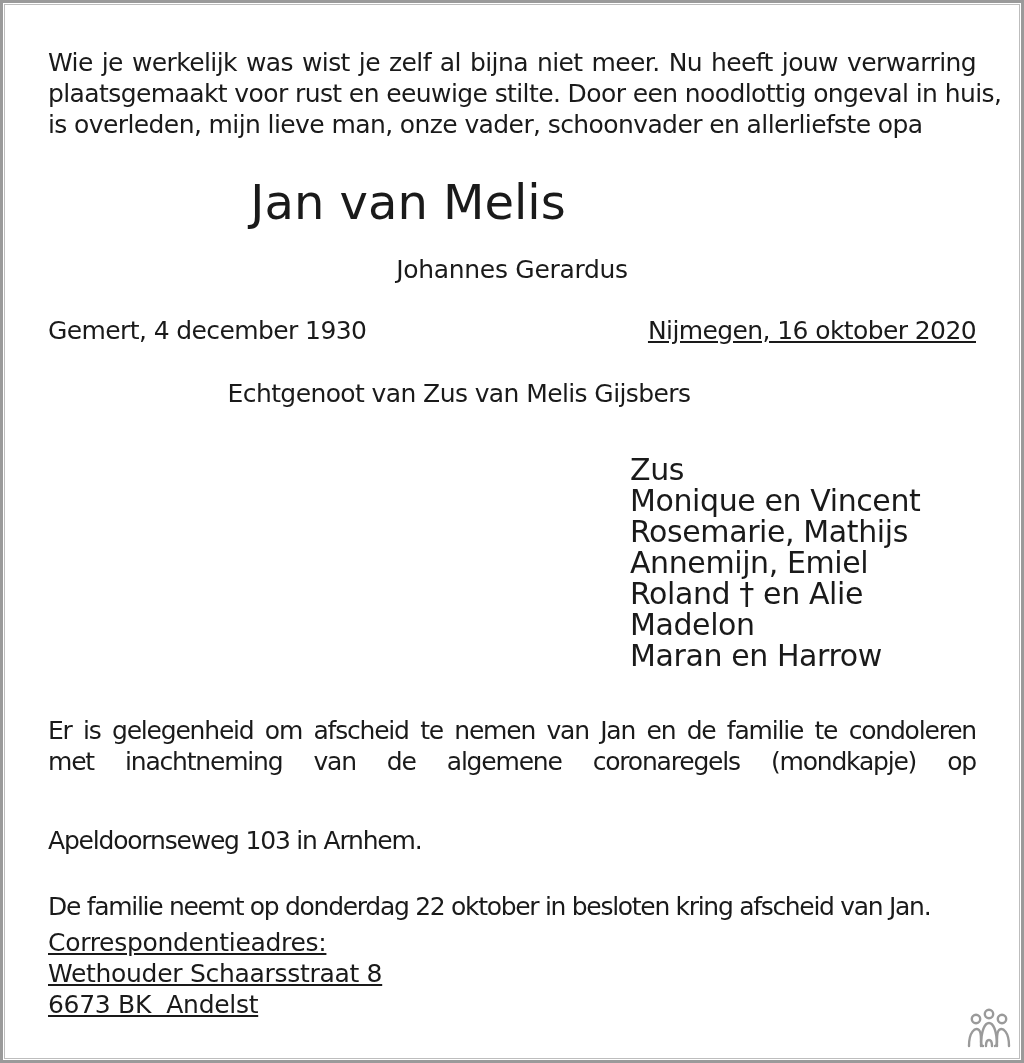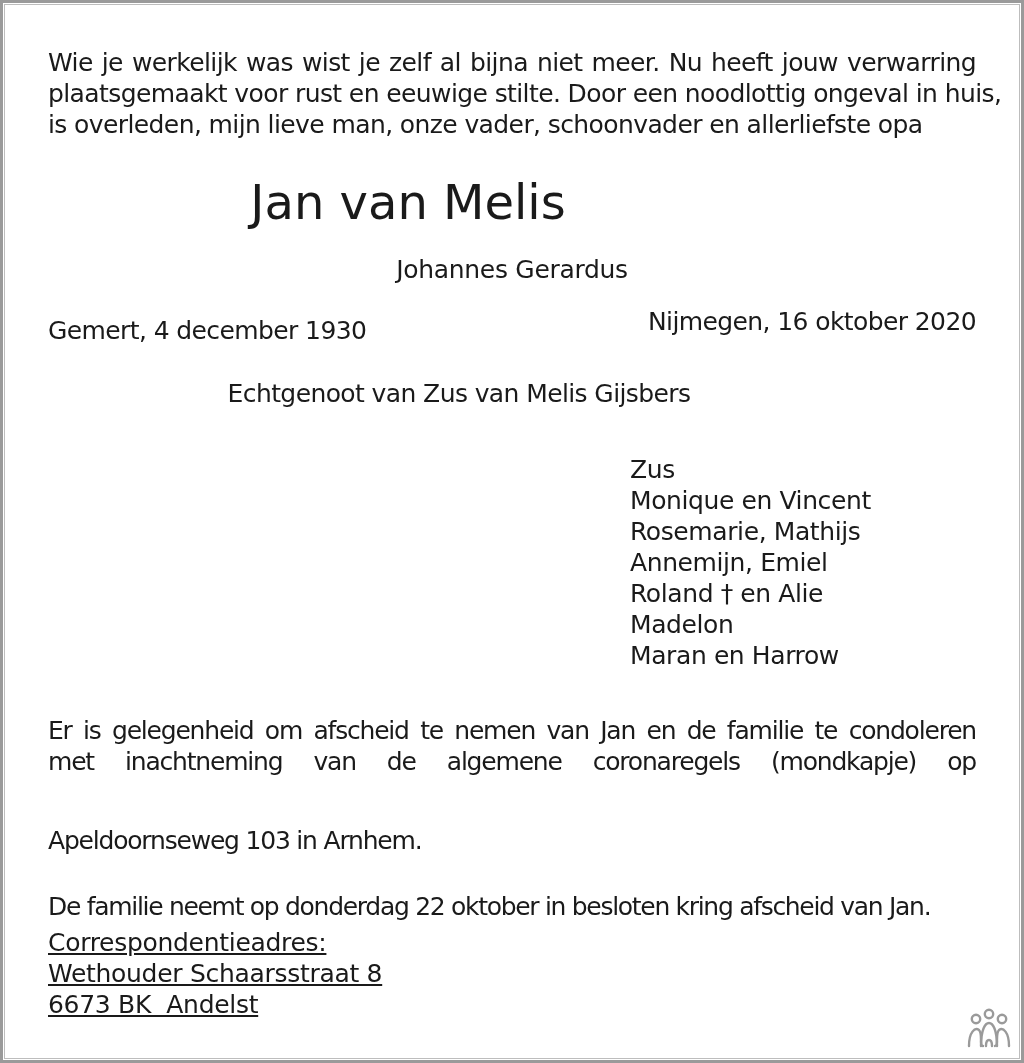--- a/index.html
+++ b/index.html
@@ -6,23 +6,23 @@
     body { width:1024px; height:1063px; position:relative; overflow:hidden; font-family:"DejaVu Sans", sans-serif; color:#1a1a1a; }
     .frame-outer { position:absolute; left:0; top:0; width:1024px; height:1063px; box-sizing:border-box; border:3px solid #9a9a9a; }
     .frame-inner { position:absolute; left:4px; top:4px; width:1016px; height:1055px; box-sizing:border-box; border:1px solid #bdbdbd; background:#fff; }
     .t { position:absolute; left:48px; white-space:nowrap; font-size:25px; line-height:31px; letter-spacing:-0.6px; }
     .intro { top:47px; width:928px; }
     .intro div { text-align:justify; text-align-last:justify; height:31px; }
     .intro div.last { text-align-last:left; }
     .name { position:absolute; left:0; width:816px; top:172px; text-align:center; font-size:48px; line-height:60px; letter-spacing:0px; }
     .given { position:absolute; left:0; width:1024px; top:254px; text-align:center; font-size:25px; line-height:32px; letter-spacing:-0.3px; }
     .birth { top:315px; }
-    .death { position:absolute; right:48px; top:306px; font-size:25px; line-height:31px; letter-spacing:-0.6px; white-space:nowrap; }
+    .death { position:absolute; right:48px; top:315px; font-size:25px; line-height:31px; letter-spacing:-0.6px; white-space:nowrap;text-decoration:underline; }
     .spouse { position:absolute; left:0; width:918px; top:378px; text-align:center; font-size:25px; line-height:31px; letter-spacing:-0.6px; }
-    .family { position:absolute; left:630px; top:454px; font-size:25px; line-height:31px; letter-spacing:-0.4px; }
+    .family { position:absolute; left:630px; top:454px; font-size:30px; line-height:31px; letter-spacing:-0.4px; }
     .family div { height:31px; white-space:nowrap; }
     .family .it { }
     .visit { position:absolute; left:48px; top:715px; width:928px; font-size:25px; line-height:31px; letter-spacing:-1.2px; }
     .visit div { text-align:justify; text-align-last:justify; height:31px; white-space:nowrap; }
     .visit div.last { text-align-last:left;margin-top:48px; }
     .private { position:absolute; left:48px; top:891px; width:928px; font-size:25px; line-height:31px; letter-spacing:-1.3px; white-space:nowrap; }
     .addr { position:absolute; left:48px; top:927px; font-size:25px; line-height:31px; letter-spacing:-0.3px;text-decoration:underline; }
     .addr div { height:31px; white-space:pre; }
     .logo { position:absolute; left:966px; top:1008px; width:46px; height:40px; }
   </style>

